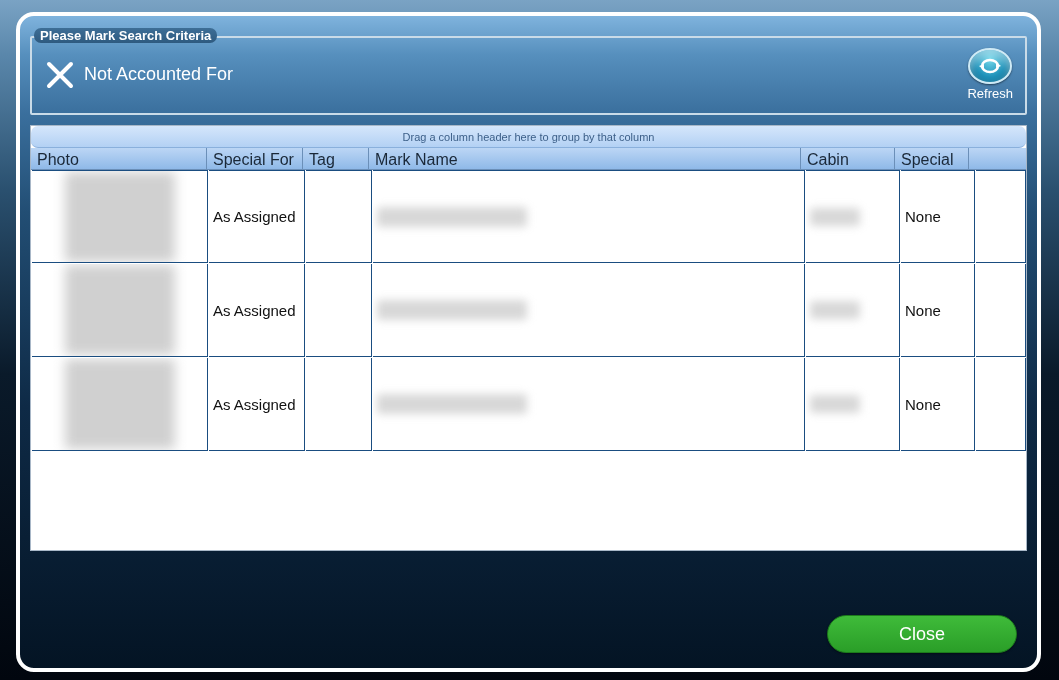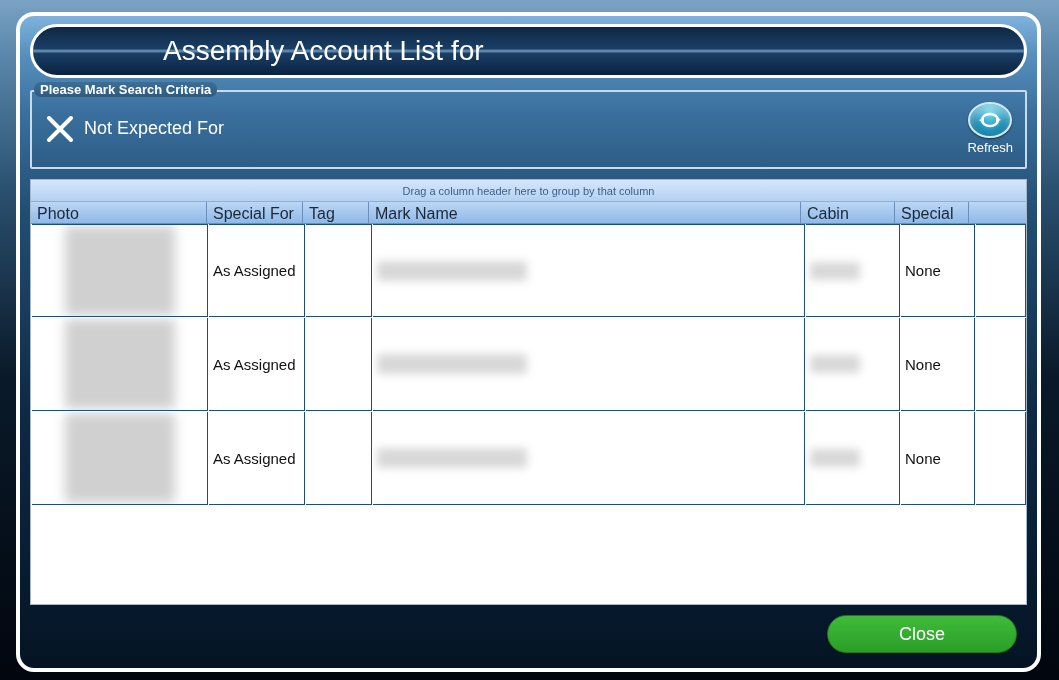--- a/index.html
+++ b/index.html
@@ -93,20 +93,21 @@
   }
   .group-bar {
     height: 22px;
     background: linear-gradient(to bottom, #d5e6fb, #b3d1f4);
     color: #3c5f88;
     font-size: 11px;
     display: flex;
     align-items: center;
     justify-content: center;
     border-bottom: 1px solid #8ab0dc;
+    border-radius: 7px;
   }
   .header-row {
     display: flex;
     height: 22px;
     background: linear-gradient(to bottom, #bcd6f5, #8fb9e8);
     font-size: 16px;
     color: #1a2838;
     border-bottom: 1px solid #6b8fb8;
   }
   .header-cell {
@@ -191,33 +192,30 @@
   .grid-body::-webkit-scrollbar { width: 18px; }
   .grid-body::-webkit-scrollbar-track { background: #eef2f6; }
   .grid-body::-webkit-scrollbar-thumb { background: #cfd7df; border: 1px solid #aab3bd; }
   .grid-body::-webkit-scrollbar-button { height: 18px; background: #e4e9ee; border: 1px solid #b5bec7; }
 </style>
 </head>
 <body>
 
 <div class="window-frame">
 
-  <div class="title-bar">
-    <span>Assembly Account List for</span>
-  </div>
 
   <div class="search-criteria">
     <span class="search-criteria-legend">Please Mark Search Criteria</span>
     <div class="crit-left">
       <span class="x-icon">
         <svg width="32" height="32" viewBox="0 0 32 32">
           <path d="M5 5 L27 27 M27 5 L5 27" stroke="#fff" stroke-width="4" stroke-linecap="round" fill="none"></path>
         </svg>
       </span>
-      <span>Not Expected For</span>
+      <span>Not Accounted For</span>
     </div>
     <div class="refresh-block">
       <div class="refresh-btn">
         <span>
           <svg width="26" height="20" viewBox="0 0 26 20">
             <path d="M5 10 a8 6 0 0 1 16 0" stroke="#fff" stroke-width="2.5" fill="none"></path>
             <polygon points="19,6 24,10 19,12" fill="#fff"></polygon>
             <path d="M21 10 a8 6 0 0 1 -16 0" stroke="#fff" stroke-width="2.5" fill="none"></path>
             <polygon points="7,14 2,10 7,8" fill="#fff"></polygon>
           </svg>

